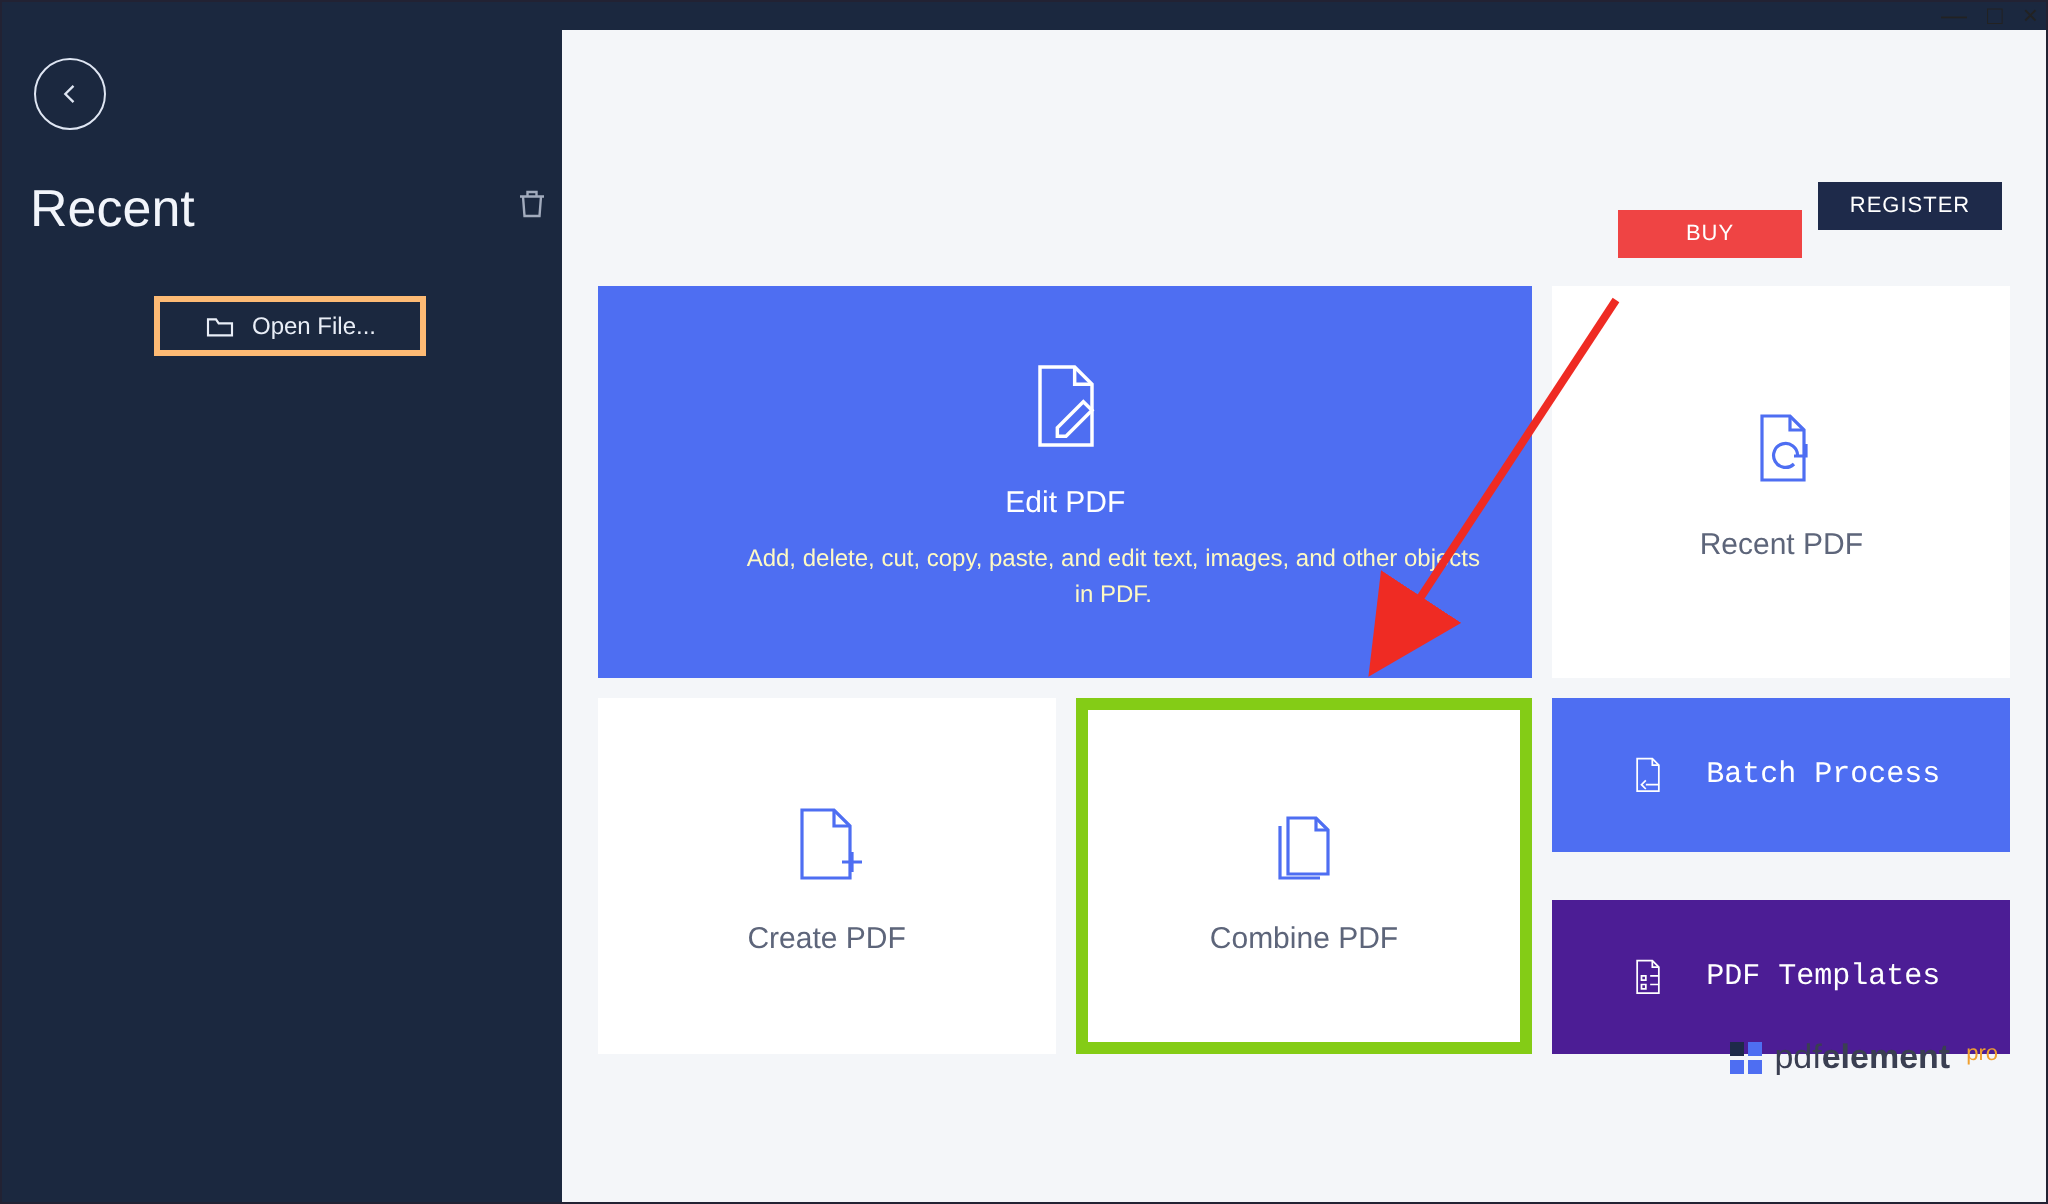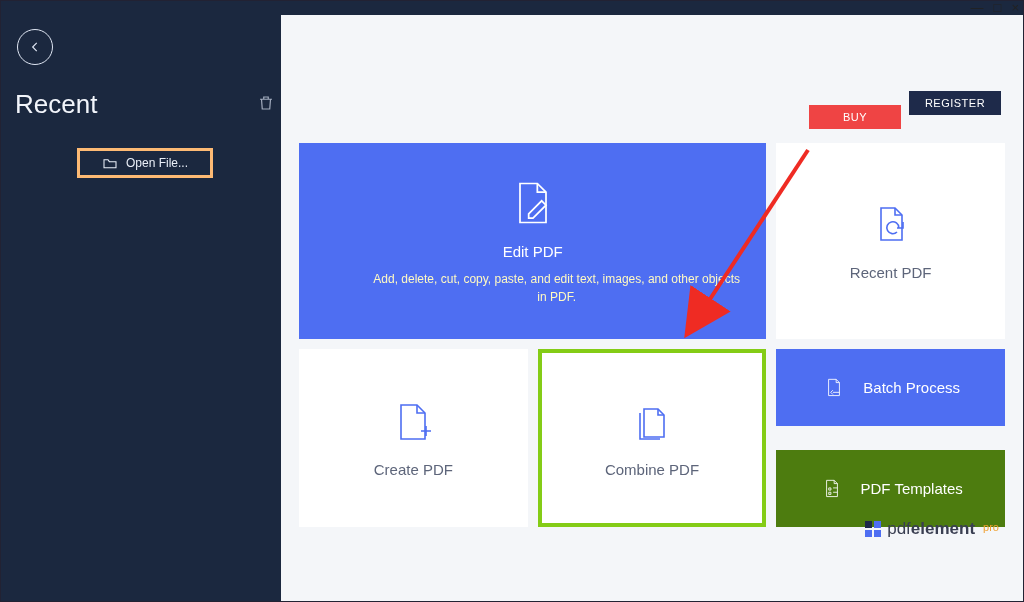--- a/index.html
+++ b/index.html
@@ -103,30 +103,30 @@
   .card-title { font-size:15px; color:#5d657a; margin-top:14px; }
   .card-edit {
     grid-column: 1 / span 2;
     background:#4e6ef2;
     color:#fff;
   }
   .card-edit .card-title { color:#fff; font-size:15px; }
   .card-edit .card-sub { font-size:12px; color:#fef9c3; margin-top:10px; line-height:1.5;margin-left:48px; }
   .card-convert { grid-column: 3; }
   .card-create  { grid-row:2;text-align:center; }
-  .card-combine { grid-row:2; border:4px solid #84cc16; }
-  .side-cards { grid-row:2; grid-column:3; display:flex; flex-direction:column; gap:24px; }
+  .card-combine { grid-row:2; border:6px solid #84cc16; }
+  .side-cards { grid-row:2; grid-column:3; display:flex; flex-direction:column; gap:24px;font-family:Liberation Mono, monospace; }
   .side-card {
     flex:1;
     display:flex; align-items:center; justify-content:center;
     gap:16px; color:#fff; cursor:pointer;
     font-size:15px;
   }
   .batch-card { background:#4e6ef2; }
-  .tmpl-card  { background:#4d7c0f; }
+  .tmpl-card  { background:#4c1d95; }
   .brand { position:absolute; right:24px; bottom:62px; display:flex; align-items:center; gap:6px; font-size:17px; color:#3a3f52; }
   .brand .squares { width:16px; height:16px; position:relative; }
   .brand .squares span { position:absolute; width:7px; height:7px; background:#4e6ef2; }
   .brand .squares span:nth-child(1){ left:0; top:0; background:#1e2a4a;}
   .brand .squares span:nth-child(2){ right:0; top:0;}
   .brand .squares span:nth-child(3){ left:0; bottom:0;}
   .brand .squares span:nth-child(4){ right:0; bottom:0;}
   .brand b { font-weight:600; }
   .brand .pro { color:#f0a030; font-size:11px; margin-left:2px; align-self:flex-start; margin-top:2px;text-align:right; }
 

